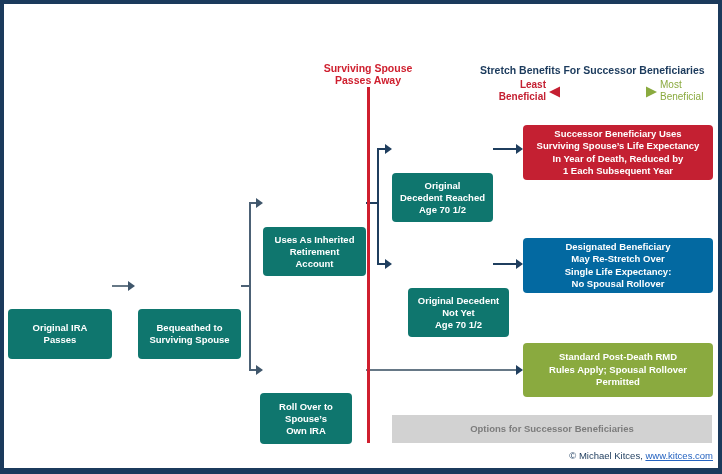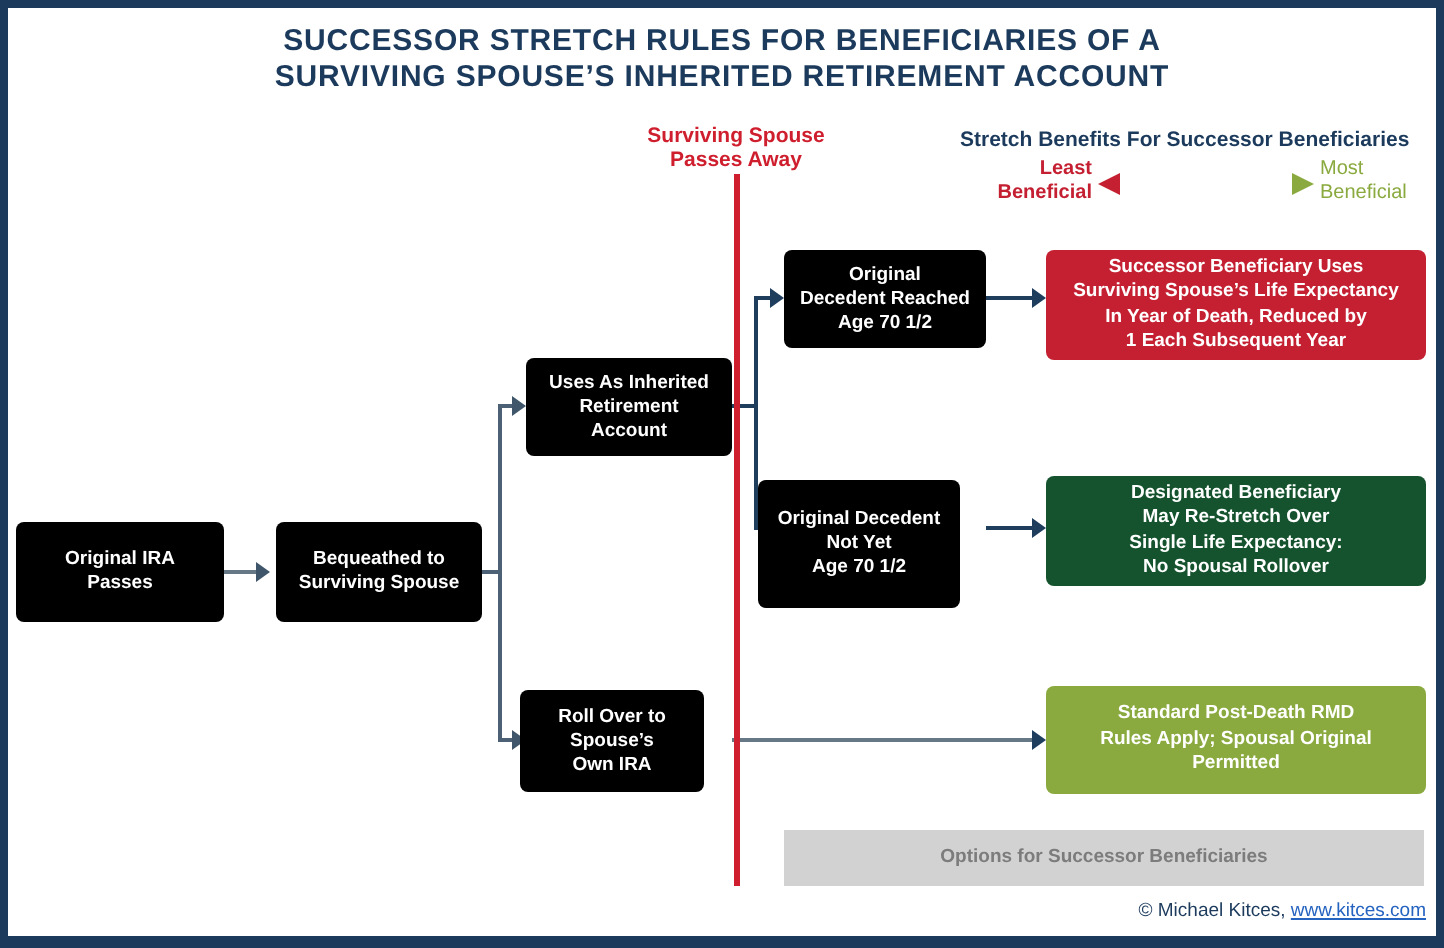--- a/index.html
+++ b/index.html
@@ -25,32 +25,32 @@
   .legend-least{
     position:absolute;left:488px;top:79px;width:58px;text-align:right;
     color:#c42032;font-size:10px;font-weight:bold;line-height:12px;
   }
   .legend-most{
     position:absolute;left:660px;top:79px;width:58px;text-align:left;
     color:#8aaa3f;font-size:10px;font-weight:normal;line-height:12px;
   }
   .legend-arrow{position:absolute;left:549px;top:85px;width:108px;height:14px;}
   .node{
-    position:absolute;background:#000000;color:#ffffff;border-radius:4px;
+    position:absolute;background:#0f766e;color:#ffffff;border-radius:4px;
     display:flex;align-items:center;justify-content:center;text-align:center;
-    font-size:9.5px;font-weight:bold;line-height:12px;z-index:2;
+    font-size:9.5px;font-weight:bold;line-height:12px;z-index:2;margin-top:48px;
   }
   .outcome{
     position:absolute;color:#ffffff;border-radius:4px;
     display:flex;align-items:center;justify-content:center;text-align:center;
     font-size:9.5px;font-weight:bold;line-height:12.5px;z-index:2;padding:13px;
     box-sizing:border-box;
   }
   .outcome.red{background:#c42032;}
-  .outcome.gold{background:#14532d;}
+  .outcome.gold{background:#0369a1;}
   .outcome.green{background:#8aaa3f;}
   .bar{
     position:absolute;top:415px;height:28px;background:#d2d2d2;color:#7c7c7c;
     display:flex;align-items:center;justify-content:center;text-align:center;
     font-size:9.5px;font-weight:bold;line-height:11.5px;z-index:1;
   }
   .hline,.vline{position:absolute;z-index:1;}
   .hline{height:2px;}
   .vline{width:2px;}
   .c-gray{background:#667886;}
@@ -66,22 +66,20 @@
     position:absolute;right:9px;top:450px;color:#1b3a5c;font-size:9.5px;z-index:11;
   }
   .credit a{color:#2563c0;text-decoration:underline;}
 </style>
 </head>
 <body>
 
 <div id="canvas">
   <div class="frame"></div>
 
-  <div class="title pre">SUCCESSOR STRETCH RULES FOR BENEFICIARIES OF A
-SURVIVING SPOUSE’S INHERITED RETIREMENT ACCOUNT</div>
 
   <div class="event-label pre">Surviving Spouse
 Passes Away</div>
   <div class="red-line"></div>
 
   <div class="legend-heading">Stretch Benefits For Successor Beneficiaries</div>
   <div class="legend-least pre">Least
 Beneficial</div>
   <svg class="legend-arrow" viewBox="0 0 108 14">
     <defs>
@@ -127,32 +125,32 @@
 Surviving Spouse</div>
   <div class="node pre" style="left:263px;top:179px;width:103px;height:49px;">Uses As Inherited
 Retirement
 Account</div>
   <div class="node pre" style="left:260px;top:345px;width:92px;height:51px;">Roll Over to
 Spouse’s
 Own IRA</div>
   <div class="node pre" style="left:392px;top:125px;width:101px;height:49px;">Original
 Decedent Reached
 Age 70 1/2</div>
-  <div class="node pre" style="left:379px;top:240px;width:101px;height:64px;">Original Decedent
+  <div class="node pre" style="left:408px;top:240px;width:101px;height:49px;">Original Decedent
 Not Yet
 Age 70 1/2</div>
 
   <div class="outcome red pre" style="left:523px;top:125px;width:190px;height:55px;">Successor Beneficiary Uses
 Surviving Spouse’s Life Expectancy
 In Year of Death, Reduced by
 1 Each Subsequent Year</div>
   <div class="outcome gold pre" style="left:523px;top:238px;width:190px;height:55px;">Designated Beneficiary
 May Re-Stretch Over
 Single Life Expectancy:
 No Spousal Rollover</div>
   <div class="outcome green pre" style="left:523px;top:343px;width:190px;height:54px;">Standard Post-Death RMD
-Rules Apply; Spousal Original
+Rules Apply; Spousal Rollover
 Permitted</div>
 
   <div class="bar" style="left:392px;width:320px;">Options for Successor Beneficiaries</div>
 
   <div class="credit"><span>© Michael Kitces, </span><a href="#">www.kitces.com</a></div>
 </div>
 
 </body></html>

